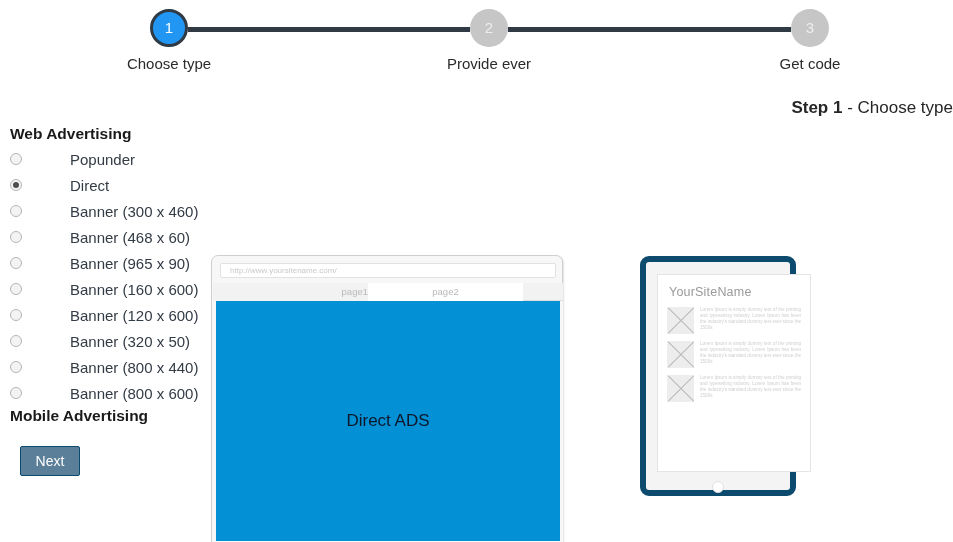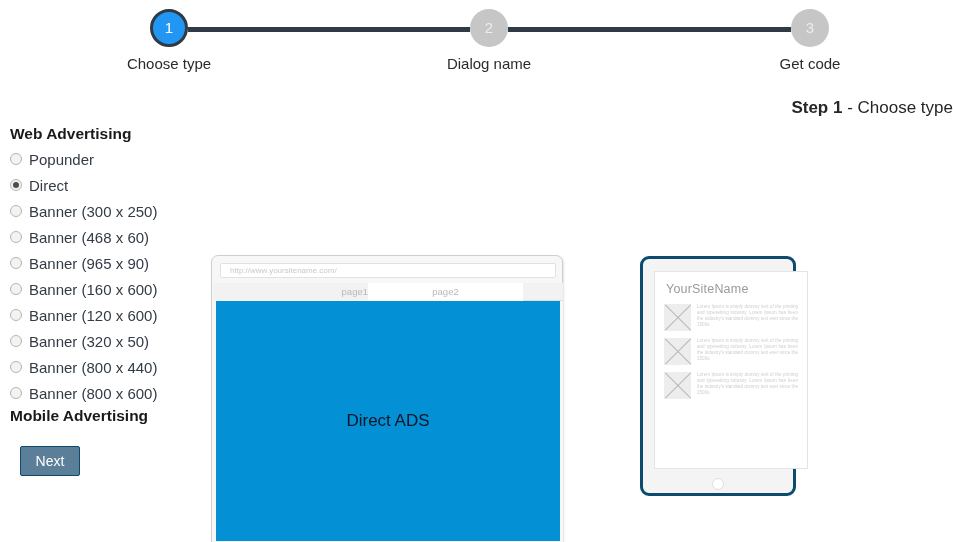--- a/index.html
+++ b/index.html
@@ -84,20 +84,21 @@
     color: #1a1a1a;
     margin: 0 0 2px 0;
     line-height: 20px;
   }
   .opt-row {
     display: flex;
     align-items: center;
     height: 26px;
     color: #333b45;
     font-size: 15px;
+    gap: 41px;
   }
   .radio {
     width: 12px; height: 12px;
     border-radius: 50%;
     border: 1px solid #b5b5b5;
     background: #f3f3f3;
     margin-right: 7px;
     flex: none;
     position: relative;
   }
@@ -184,21 +185,21 @@
   }
 
   
   .tablet {
     position: absolute;
     left: 640px;
     top: 138px;
     width: 156px;
     height: 240px;
     background: #f4f4f4;
-    border: 3px solid #0c4a6e;
+    border: 6px solid #0c4a6e;
     border-radius: 9px;
   }
   .tablet-screen {
     position: absolute;
     left: 11px; top: 12px;
     width: 154px; height: 198px;
     background: #ffffff;
     border: 1px solid #e4e4e4;
     padding: 8px 9px;
     overflow: hidden;
@@ -255,21 +256,21 @@
   <div class="stepper-line" id="line-1-2" style="left: 188px; width: 282px;"></div>
   <div class="stepper-line" id="line-2-3" style="left: 508px; width: 283px;"></div>
 
   <div class="step" id="step-0" style="left: 109px;">
     <div class="step-circle active">1</div>
     <div class="step-label">Choose type</div>
   </div>
 
   <div class="step" id="step-1" style="left: 429px;">
     <div class="step-circle inactive">2</div>
-    <div class="step-label">Dialog name</div>
+    <div class="step-label">Provide ever</div>
   </div>
 
   <div class="step" id="step-2" style="left: 750px;">
     <div class="step-circle inactive">3</div>
     <div class="step-label">Get code</div>
   </div>
 </div>
 
 <div class="page-heading">
   <b>Step 1</b><span> - Choose type</span>
@@ -283,21 +284,21 @@
         <div class="opt-row">
           <span class="radio"></span>
           <span>Popunder</span>
         </div>
         <div class="opt-row">
           <span class="radio checked"></span>
           <span>Direct</span>
         </div>
         <div class="opt-row">
           <span class="radio"></span>
-          <span>Banner (300 x 250)</span>
+          <span>Banner (300 x 460)</span>
         </div>
         <div class="opt-row">
           <span class="radio"></span>
           <span>Banner (468 x 60)</span>
         </div>
         <div class="opt-row">
           <span class="radio"></span>
           <span>Banner (965 x 90)</span>
         </div>
         <div class="opt-row">

